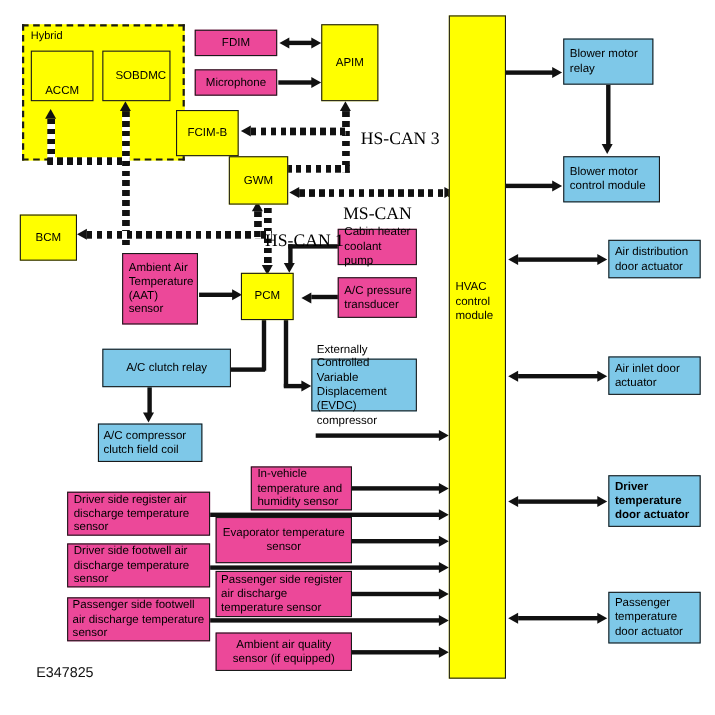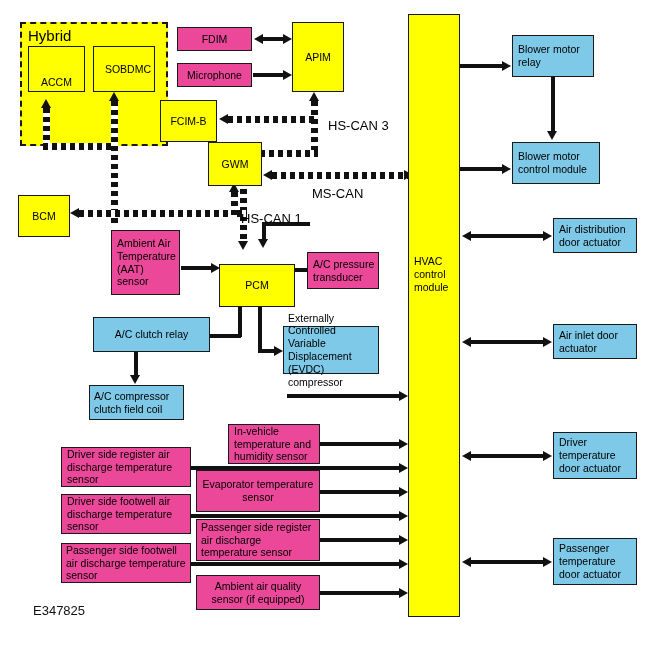--- a/index.html
+++ b/index.html
@@ -8,31 +8,31 @@
   #canvas{position:relative;width:650px;height:650px;background:#fff;overflow:hidden;}
   .node{position:absolute;box-sizing:border-box;border:1.5px solid #1a1a1a;
         display:flex;align-items:center;justify-content:center;text-align:center;
         font-size:10.5px;line-height:1.22;color:#000;padding:2px 3px;z-index:5;}
   .node.yellow{background:#ffff00;}
   .node.green{background:#ec4899;}
   .node.blue{background:#7ec8e8;}
   .node.left{justify-content:flex-start;text-align:left;}
   .hybrid-group{position:absolute;box-sizing:border-box;background:#ffff00;
         border:2px dashed #1a1a1a;z-index:2;}
-  .hybrid-label{position:absolute;font-size:15px;color:#000;z-index:6;}
+  .hybrid-label{position:absolute;font-size:10px;color:#000;z-index:6;}
   .busline{position:absolute;background:#111;z-index:3;}
   .busline.dashed-h{background:repeating-linear-gradient(to right,#111 0 5px,#fff 5px 9px);}
   .busline.dashed-v{background:repeating-linear-gradient(to bottom,#111 0 5px,#fff 5px 9px);}
   .busline.solid{background:#111;}
   .arrow{position:absolute;width:0;height:0;z-index:4;}
   .arrow.right{border-top:5.5px solid transparent;border-bottom:5.5px solid transparent;border-left:9px solid #111;}
   .arrow.left{border-top:5.5px solid transparent;border-bottom:5.5px solid transparent;border-right:9px solid #111;}
   .arrow.up{border-left:5.5px solid transparent;border-right:5.5px solid transparent;border-bottom:9px solid #111;}
   .arrow.down{border-left:5.5px solid transparent;border-right:5.5px solid transparent;border-top:9px solid #111;}
-  .netlabel{position:absolute;font-size:13px;color:#000;z-index:6;white-space:nowrap;}
+  .netlabel{position:absolute;font-size:16px;color:#000;z-index:6;white-space:nowrap;font-family:Liberation Serif, serif;}
   .figid{position:absolute;font-size:13px;color:#111;z-index:6;}
   .hvac-text{position:absolute;font-size:10.5px;line-height:1.25;color:#000;z-index:6;text-align:left;}
 </style>
 </head>
 <body>
 
 <div id="canvas">
 
   <div class="hybrid-group" style="left:20px;top:22px;width:148px;height:124px;"></div>
   <div class="hybrid-label" style="left:28px;top:27px;">Hybrid</div>
@@ -99,29 +99,32 @@
   <div class="busline dashed-v" style="left:240px;top:180px;width:7px;height:62px;"></div>
   <div class="arrow down" style="left:238px;top:241px;"></div>
   <div class="busline dashed-h" style="left:237px;top:210px;width:10px;height:7px;"></div>
 
   <div class="node green left" style="left:111px;top:230px;width:69px;height:65px;padding-left:5px;">
     <span>Ambient Air Temperature (AAT) sensor</span>
   </div>
   <div class="busline solid" style="left:181px;top:266px;width:32px;height:3.5px;"></div>
   <div class="arrow right" style="left:211px;top:262.5px;"></div>
 
-  <div class="node yellow" style="left:219px;top:248px;width:76px;height:43px;margin-top:16px;">
+  <div class="node yellow" style="left:219px;top:248px;width:48px;height:43px;">
     <span>PCM</span>
   </div>
 
   <div class="netlabel" style="left:241px;top:211px;">HS-CAN 1</div>
   <div class="busline solid" style="left:262px;top:222px;width:48px;height:3.5px;"></div>
   <div class="busline solid" style="left:262px;top:222px;width:3.5px;height:19px;"></div>
   <div class="arrow down" style="left:258px;top:239px;"></div>
 
+  <div class="node green left" style="left:307px;top:208px;width:72px;height:33px;padding-left:5px;">
+    <span>Cabin heater coolant pump</span>
+  </div>
 
   <div class="node green left" style="left:307px;top:252px;width:72px;height:37px;padding-left:5px;">
     <span>A/C pressure transducer</span>
   </div>
   <div class="busline solid" style="left:283px;top:268px;width:25px;height:3.5px;"></div>
   <div class="arrow left" style="left:274px;top:266px;"></div>
 
   <div class="busline solid" style="left:238px;top:291px;width:3.5px;height:46px;"></div>
   <div class="busline solid" style="left:200px;top:334px;width:41px;height:3.5px;"></div>
   <div class="arrow left" style="left:191px;top:332px;"></div>
@@ -168,21 +171,21 @@
   <div class="arrow right" style="left:543px;top:230.5px;"></div>
   <div class="arrow left" style="left:462px;top:230.5px;"></div>
 
   <div class="node blue left" style="left:553px;top:324px;width:84px;height:35px;padding-left:5px;">
     <span>Air inlet door actuator</span>
   </div>
   <div class="busline solid" style="left:471px;top:340px;width:74px;height:3.5px;"></div>
   <div class="arrow right" style="left:543px;top:336.5px;"></div>
   <div class="arrow left" style="left:462px;top:336.5px;"></div>
 
-  <div class="node blue left" style="left:553px;top:432px;width:84px;height:47px;padding-left:5px;">
+  <div class="node blue left" style="left:553px;top:432px;width:84px;height:47px;padding-left:5px;font-weight:bold;">
     <span>Driver temperature door actuator</span>
   </div>
   <div class="busline solid" style="left:471px;top:454px;width:74px;height:3.5px;"></div>
   <div class="arrow right" style="left:543px;top:450.5px;"></div>
   <div class="arrow left" style="left:462px;top:450.5px;"></div>
 
   <div class="node blue left" style="left:553px;top:538px;width:84px;height:47px;padding-left:5px;">
     <span>Passenger temperature door actuator</span>
   </div>
   <div class="busline solid" style="left:471px;top:560px;width:74px;height:3.5px;"></div>

